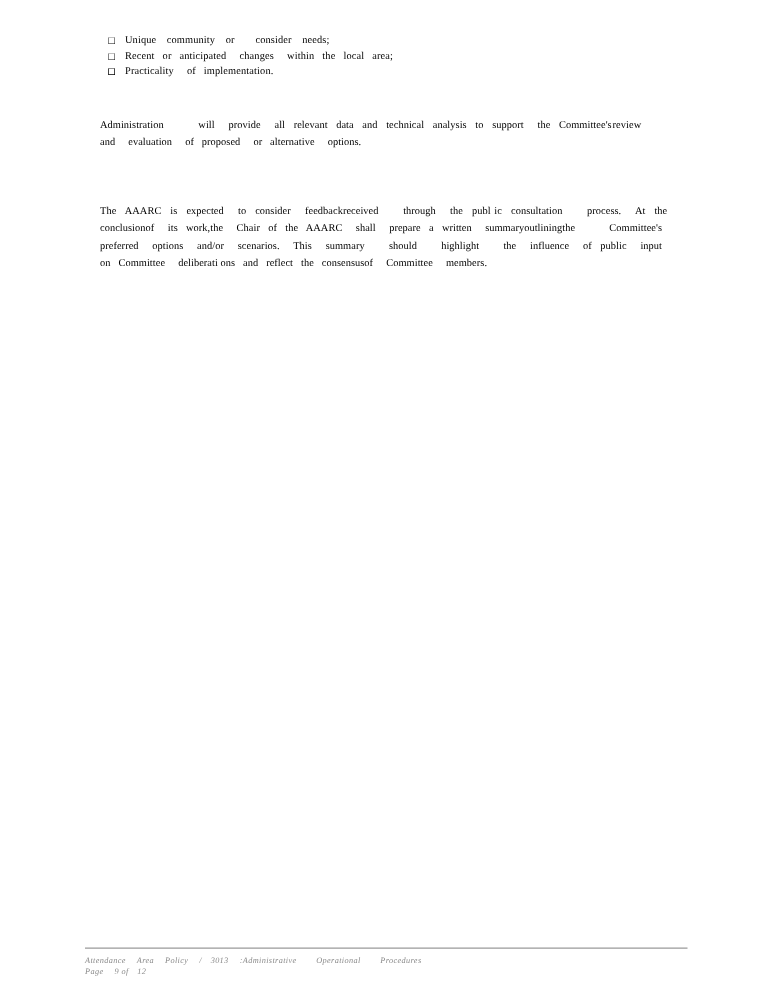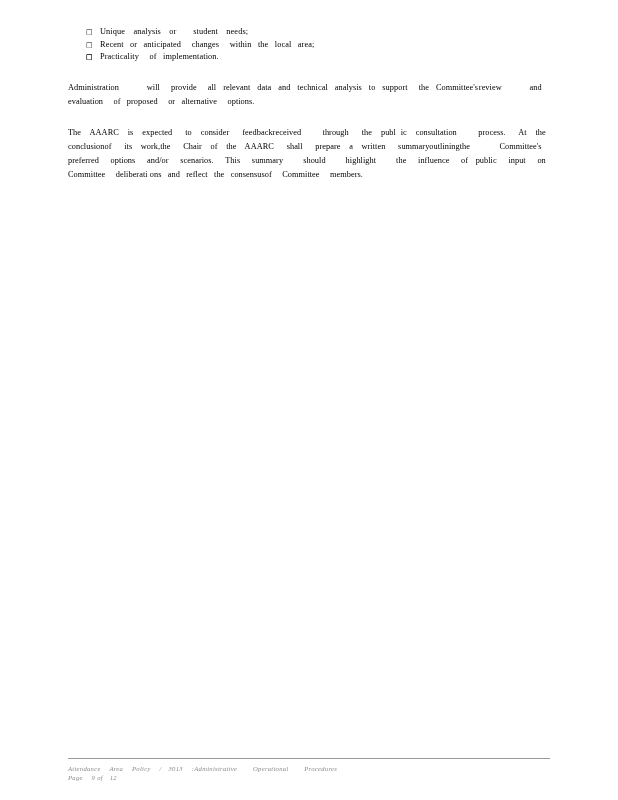--- a/index.html
+++ b/index.html
@@ -47,21 +47,21 @@
     position: absolute;
     left: 18px;
     top: 0;
     font-family: "DejaVu Sans", sans-serif;
     font-size: 7px;
     color: #000;
   }
   p.para {
     font-size: 8.3px;
     line-height: 14px;
-    margin: 0;
+    margin: 12px;
     text-align: justify;
     color: #000;
     letter-spacing: 0.05px;
   }
   .gap-1 { height: 17px; }
   .gap-2 { height: 17px; }
 
   .footer {
     position: absolute;
     left: 68px;
@@ -85,21 +85,21 @@
 </head>
 <body>
 
 <div class="page">
 
   <div class="content">
 
     <ul class="bullets">
       <li>
         <span class="bsym">□</span>
-        <span>Unique analysis or  student needs;</span>
+        <span>Unique community or  consider needs;</span>
       </li>
       <li>
         <span class="bsym">□</span>
         <span>Recent  or  anticipated  changes  within  the  local  area;</span>
       </li>
       <li>
         <span class="bsym">□</span>
       </li>
       <li>
         <span class="bsym">□</span>

